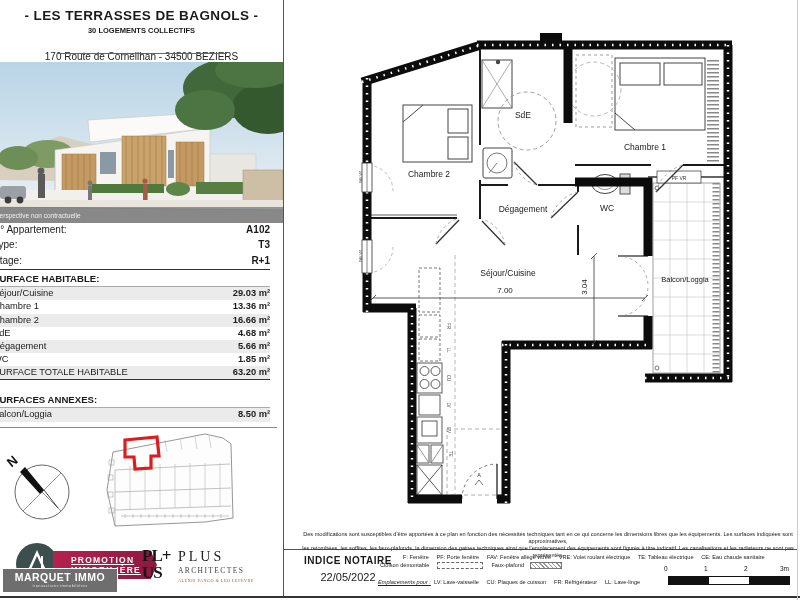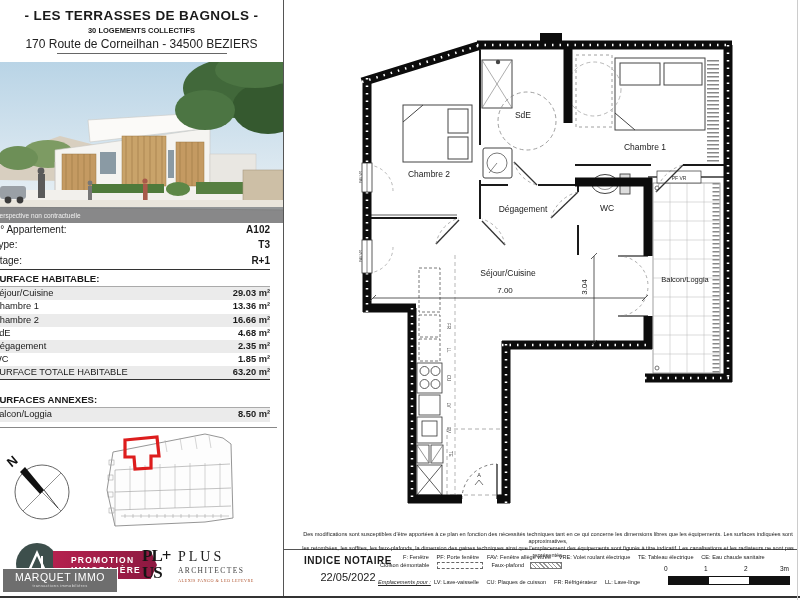--- a/index.html
+++ b/index.html
@@ -3,43 +3,43 @@
 <meta charset="utf-8">
 <style>
   html,body{margin:0;padding:0;background:#888;}
   .page{position:relative;width:800px;height:600px;background:#fff;overflow:hidden;
         font-family:"Liberation Sans", sans-serif;color:#1a1a1a;}
   .abs{position:absolute;}
   
   .hdr{position:absolute;top:8px;left:0;width:283px;text-align:center;}
   .hdr-title{font-size:13.5px;font-weight:bold;letter-spacing:.4px;}
   .hdr-sub{font-size:7.5px;font-weight:bold;margin-top:3px;}
-  .hdr-addr{font-size:12px;margin-top:2px;color:#222;}
+  .hdr-addr{font-size:10px;margin-top:16px;color:#222;}
   .hdr-line{position:absolute;top:53px;left:57px;width:170px;border-top:1px solid #666;}
   
   .info{position:absolute;top:222px;left:-7px;width:277px;font-size:10px;}
   .irow{height:15.4px;line-height:15.4px;display:flex;justify-content:space-between;}
   .irow .v{font-weight:bold;}
   .sep-strong{border-top:1.5px solid #333;margin:1px 0 2px 7px;}
   .sec-title{height:14px;line-height:14px;font-weight:bold;font-size:9.6px;border-bottom:1px solid #aaa;}
   .srow{height:13.2px;line-height:13.2px;display:flex;justify-content:space-between;font-size:9.3px;}
   .srow .v{font-weight:600;}
   .srow.alt{background:#ebebeb;}
   .total-line{border-top:1.5px solid #333;margin-left:7px;}
   .gap{height:13px;}
   
   .logo-circle{position:absolute;left:16px;top:543px;width:42px;height:42px;border-radius:50%;background:#3d4f4c;}
   .ribbon{position:absolute;left:53px;top:551px;width:104px;height:28px;
           background:linear-gradient(100deg,#b5224f,#8c1840);
           clip-path:polygon(0 0,94% 0,100% 50%,94% 100%,7% 100%,0 55%);
           color:#fff;font-weight:bold;font-size:8.5px;letter-spacing:1.2px;
-          display:flex;flex-direction:column;justify-content:center;padding-left:18px;box-sizing:border-box;}
+          display:flex;flex-direction:column;justify-content:center;padding-left:18px;box-sizing:border-box;text-decoration:underline;}
   .mbox{position:absolute;left:2px;top:568px;width:116px;height:25px;background:#6e6e6e;border:1px solid #fff;
         color:#fff;text-align:center;box-sizing:border-box;}
-  .mbox .nm{font-size:10.5px;letter-spacing:.5px;margin-top:2px;}
+  .mbox .nm{font-size:10.5px;letter-spacing:.5px;margin-top:2px;font-weight:bold;}
   .mbox .tg{font-size:4px;color:#ddd;letter-spacing:.4px;}
   .plus{position:absolute;left:142px;top:547px;font-family:Liberation Serif, serif;}
   .plus .blk{float:left;font-weight:900;font-size:17px;line-height:17px;letter-spacing:-1px;color:#161616;width:36px;}
   .plus .txt{float:left;margin-top:2px;}
   .plus .nm{font-size:14px;letter-spacing:3px;color:#222;}
   .plus .sub{font-size:7.5px;letter-spacing:1.4px;color:#444;margin-top:1px;}
   .plus .tg{font-size:4.2px;letter-spacing:.5px;color:#b0542f;margin-top:3px;}
   
   .disc{position:absolute;top:531px;left:300px;width:496px;font-size:5.6px;line-height:7px;text-align:center;color:#222;}
   .indice{position:absolute;top:555px;left:300px;width:96px;text-align:center;}
@@ -166,21 +166,21 @@
     <div class="srow alt">
         <span>Chambre 2</span>
         <span class="v">16.66 m²</span>
       </div>
     <div class="srow">
         <span>SdE</span>
         <span class="v">4.68 m²</span>
       </div>
     <div class="srow alt">
         <span>Dégagement</span>
-        <span class="v">2.35 m²</span>
+        <span class="v">5.66 m²</span>
       </div>
     <div class="srow">
         <span>WC</span>
         <span class="v">1.85 m²</span>
       </div>
     <div class="srow alt">
         <span>SURFACE TOTALE HABITABLE</span>
         <span class="v">63.20 m²</span>
       </div>
     <div class="total-line"></div>

